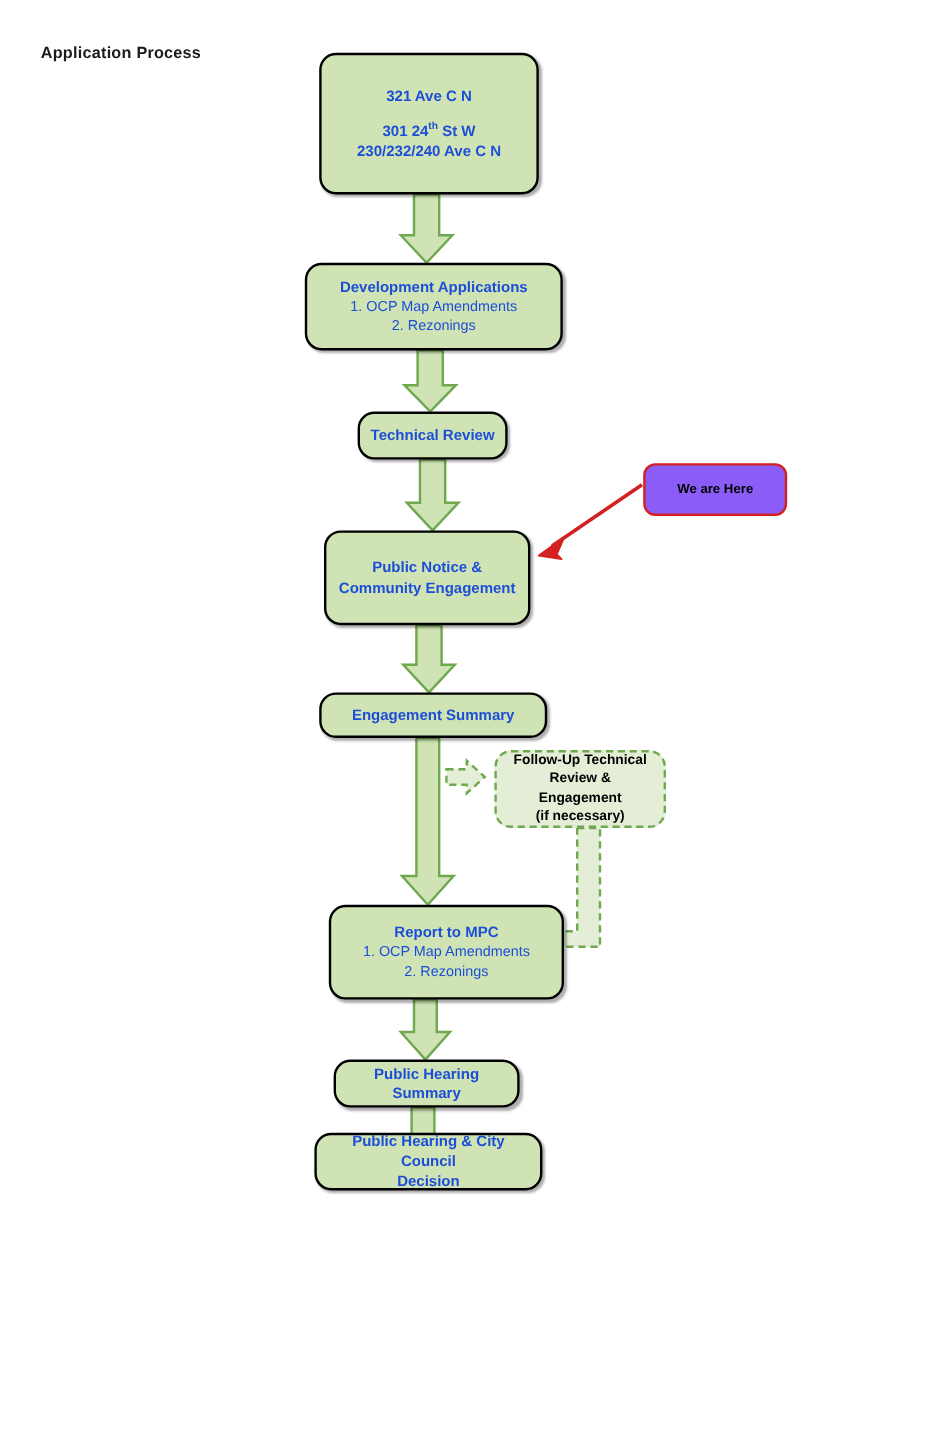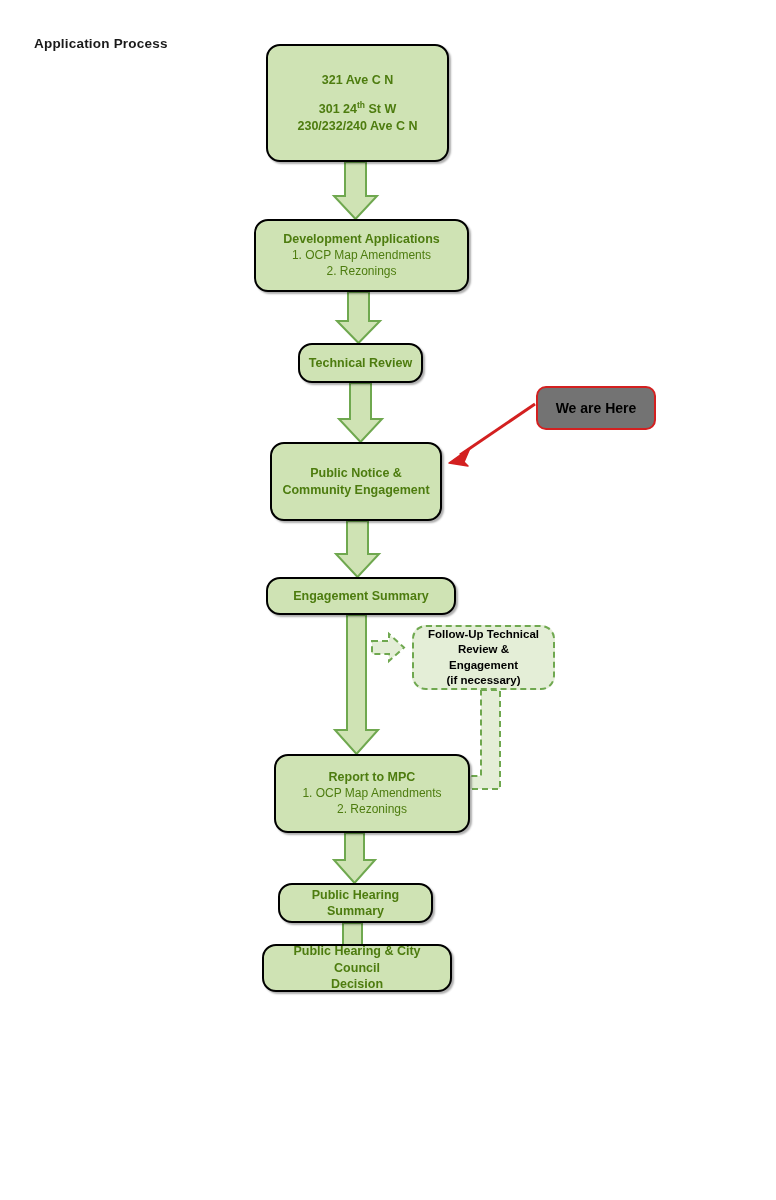--- a/index.html
+++ b/index.html
@@ -38,21 +38,21 @@
   .node {
     position: absolute;
     box-sizing: border-box;
     background: #cfe3b4;
     border: 2.5px solid #000000;
     border-radius: 14px;
     display: flex;
     align-items: center;
     justify-content: center;
     text-align: center;
-    color: #4d7c0f;
+    color: #1d4ed8;
     box-shadow: 2px 2px 2px rgba(0,0,0,0.32);
     z-index: 3;
   }
   .node .inner {
     padding: 2px 8px;
     line-height: 1.32;
   }
   .node .ttl {
     font-weight: bold;
     font-size: 12.5px;
@@ -77,27 +77,27 @@
     box-shadow: none;
     color: #000000;
   }
   .node.dashed .ttl {
     font-weight: bold;
     font-size: 11.5px;
   }
   .callout {
     position: absolute;
     box-sizing: border-box;
-    background: #737373;
+    background: #8b5cf6;
     border: 2px solid #d32020;
     border-radius: 10px;
     display: flex;
     align-items: center;
     justify-content: center;
-    font-size: 14px;
+    font-size: 11px;
     font-weight: bold;
     color: #000000;
     z-index: 4;
   }
 </style>
 </head>
 <body>
 
 <div id="canvas">
 

